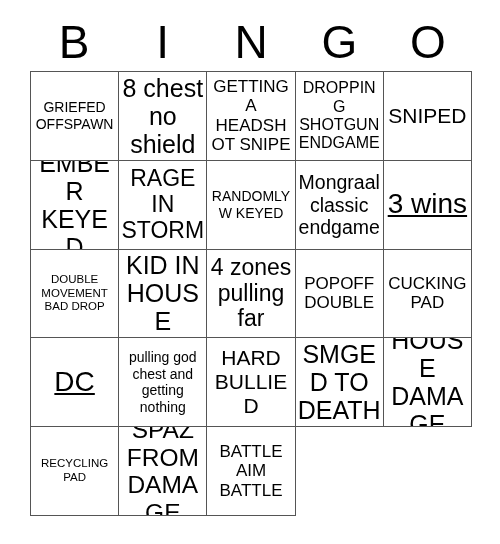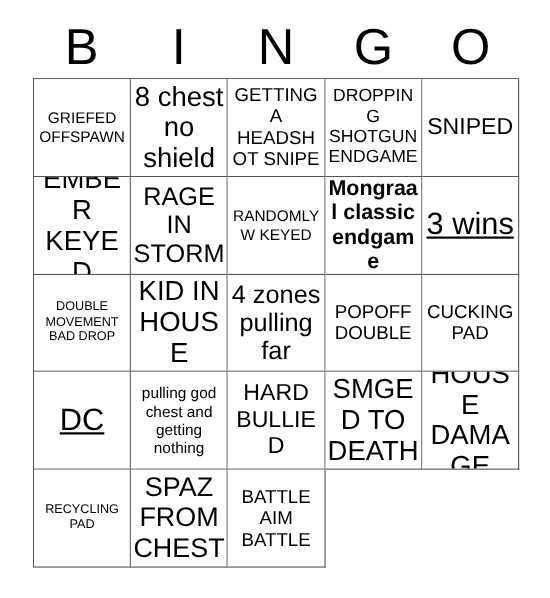--- a/index.html
+++ b/index.html
@@ -121,21 +121,21 @@
       <div class="cell fs-xl">
         <span class="cell-text">EMBER KEYED</span>
       </div>
       <div class="cell fs-xl">
         <span class="cell-text" style="font-size: 23px;">RAGE IN STORM</span>
       </div>
       <div class="cell fs-sm">
         <span class="cell-text">RANDOMLY W KEYED</span>
       </div>
       <div class="cell fs-lg">
-        <span class="cell-text" style="font-size: 19.5px; font-weight: bold;">Mongraal classic endgame</span>
+        <span class="cell-text" style="font-size: 19.5px;">Mongraal classic endgame</span>
       </div>
       <div class="cell fs-xxl">
         <span class="cell-text">3 wins</span>
       </div>
       <div class="cell fs-xs">
         <span class="cell-text">DOUBLE MOVEMENT BAD DROP</span>
       </div>
       <div class="cell fs-xl">
         <span class="cell-text">KID IN HOUSE</span>
       </div>
@@ -160,20 +160,20 @@
       <div class="cell fs-xl">
         <span class="cell-text">SMGED TO DEATH</span>
       </div>
       <div class="cell fs-xl">
         <span class="cell-text">HOUSE DAMAGE</span>
       </div>
       <div class="cell fs-xs">
         <span class="cell-text">RECYCLING PAD</span>
       </div>
       <div class="cell fs-xl">
-        <span class="cell-text" style="font-size: 24.5px;">SPAZ FROM CHEST</span>
+        <span class="cell-text" style="font-size: 24.5px;">SPAZ FROM DAMAGE</span>
       </div>
       <div class="cell fs-md">
         <span class="cell-text">BATTLE AIM BATTLE</span>
       </div>
     </div>
 
 </div>
 
 </body></html>

